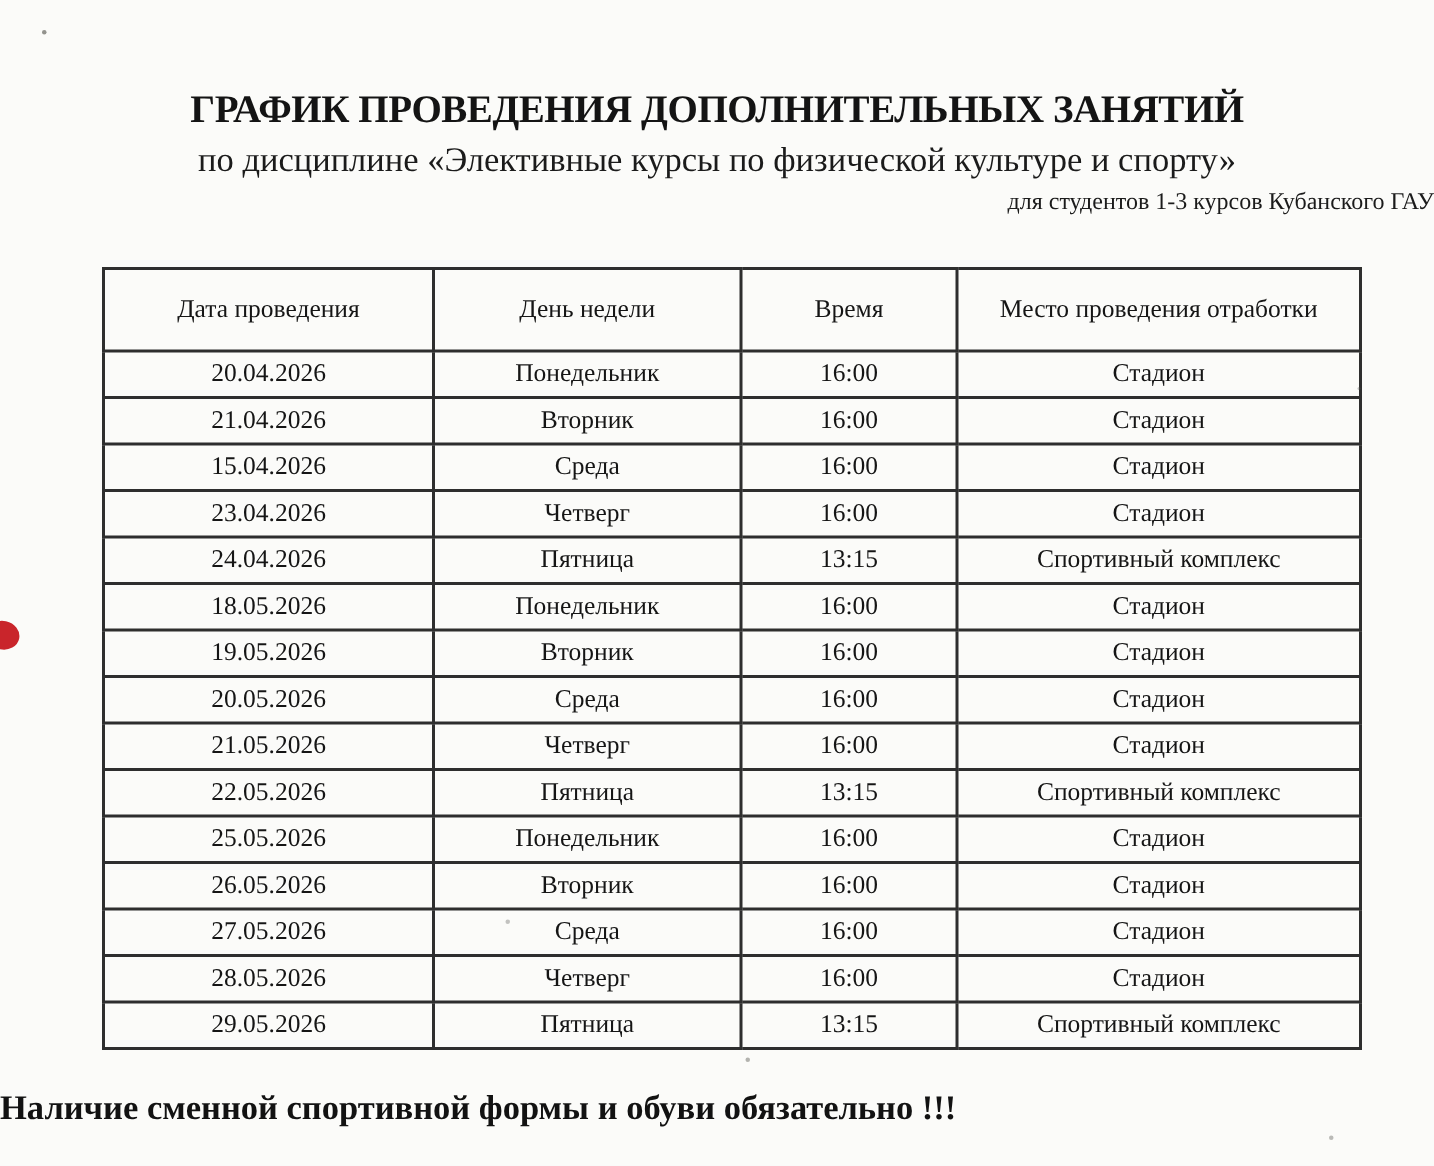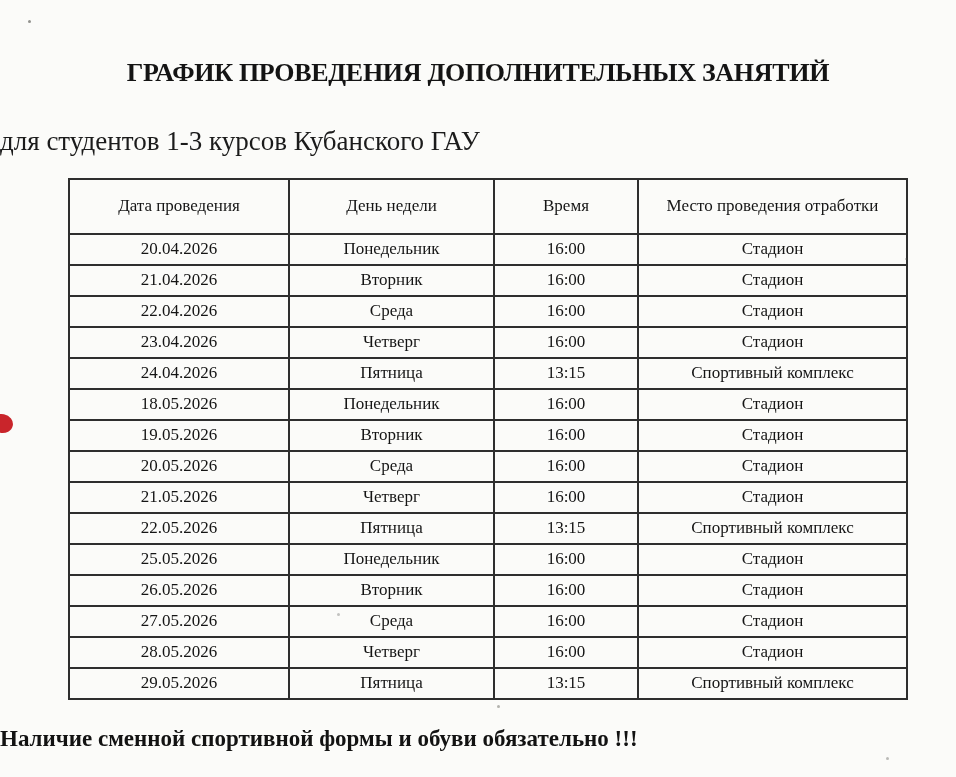--- a/index.html
+++ b/index.html
@@ -38,22 +38,22 @@
     width: 100%;
     text-align: center;
     font-size: 23px;
     color: #1b1b1b;
   }
   .title-sub2 {
     position: absolute;
     top: 126px;
     left: 0;
     width: 100%;
-    text-align: left;
-    font-size: 27px;
+    text-align: right;
+    font-size: 16px;
     color: #1b1b1b;
   }
   
   table.schedule {
     position: absolute;
     left: 68px;
     top: 178px;
     width: 838px;
     border-collapse: collapse;
     table-layout: fixed;
@@ -108,20 +108,21 @@
   .speck.s4 { left: 337px; top: 613px; width: 3px; height: 3px; opacity: .35; }
   .speck.s5 { left: 905px; top: 258px; width: 2px; height: 2px; opacity: .35; }
 </style>
 </head>
 <body>
 
 <div class="page" style="background: rgb(251, 251, 249);">
 
   <div class="title-main">ГРАФИК ПРОВЕДЕНИЯ ДОПОЛНИТЕЛЬНЫХ ЗАНЯТИЙ</div>
 
+  <div class="title-sub1">по дисциплине «Элективные курсы по физической культуре и спорту»</div>
 
   <div class="title-sub2">для студентов 1-3 курсов Кубанского ГАУ</div>
 
   <table class="schedule">
     <colgroup>
       <col style="width:220px">
       <col style="width:205px">
       <col style="width:144px">
       <col style="width:269px">
     </colgroup>
@@ -140,21 +141,21 @@
           <td>16:00</td>
           <td>Стадион</td>
         </tr>
         <tr>
           <td>21.04.2026</td>
           <td>Вторник</td>
           <td>16:00</td>
           <td>Стадион</td>
         </tr>
         <tr>
-          <td>22.04.2026</td>
+          <td>15.04.2026</td>
           <td>Среда</td>
           <td>16:00</td>
           <td>Стадион</td>
         </tr>
         <tr>
           <td>23.04.2026</td>
           <td>Четверг</td>
           <td>16:00</td>
           <td>Стадион</td>
         </tr>

